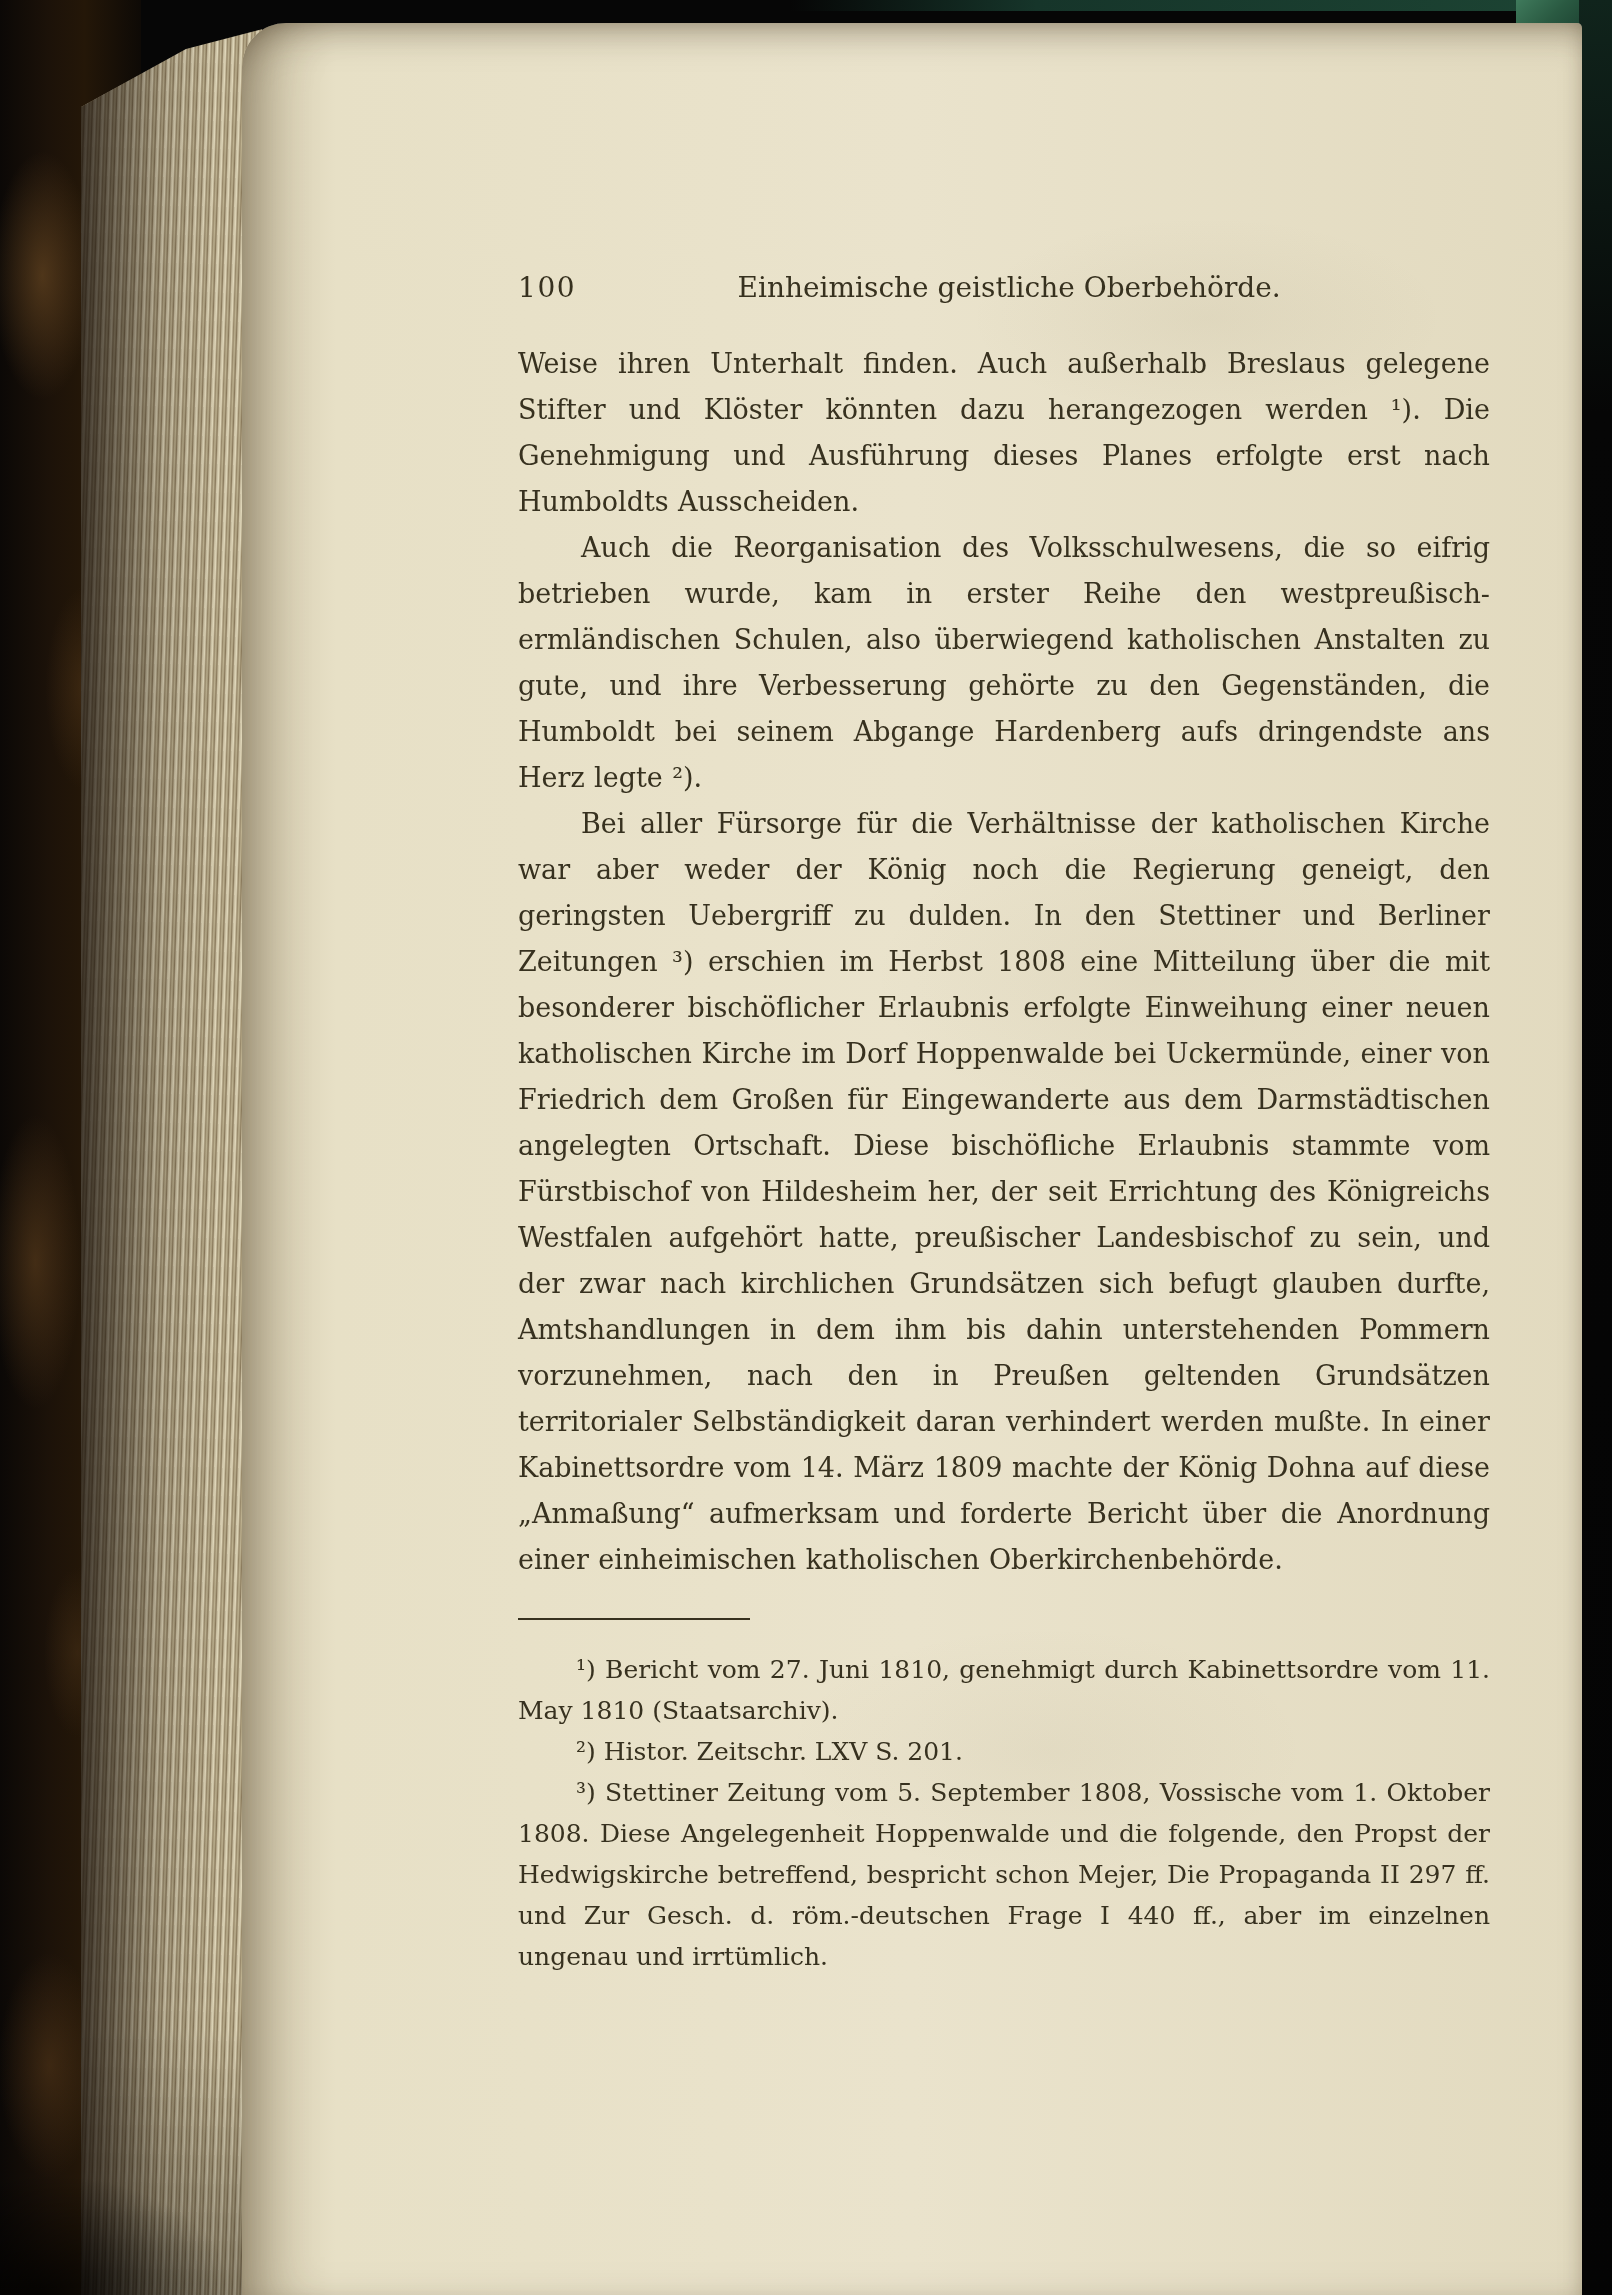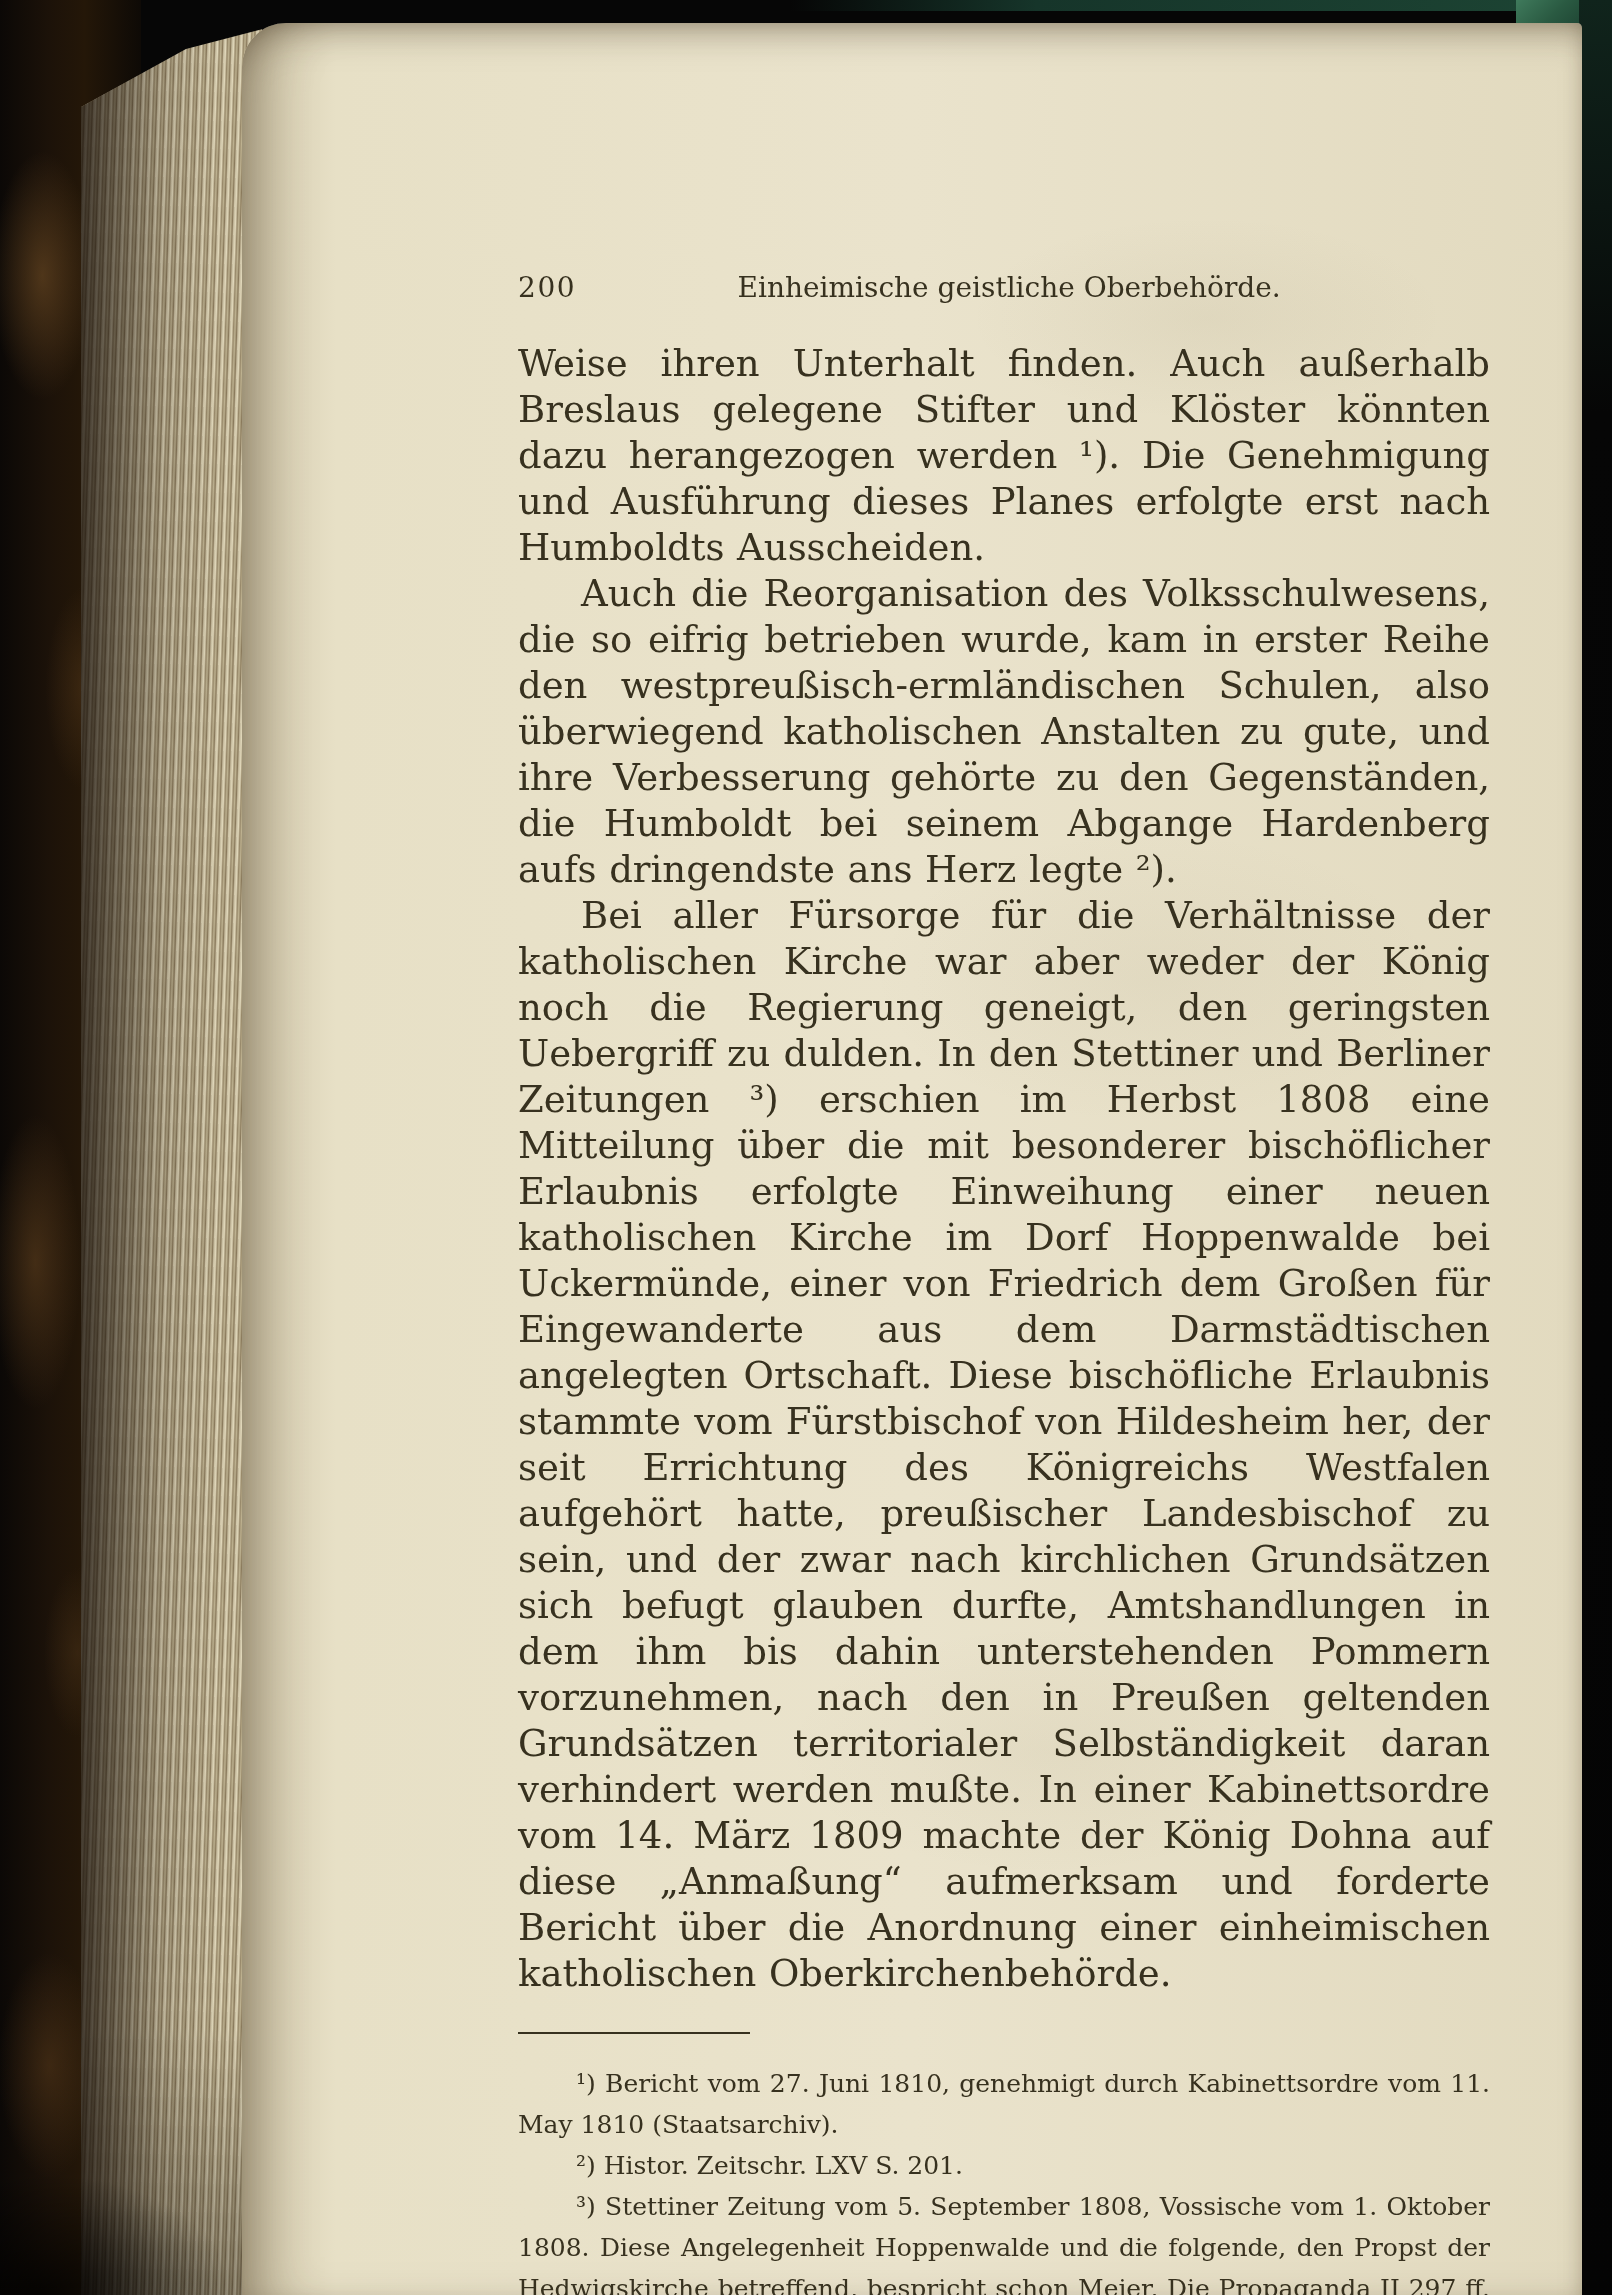--- a/index.html
+++ b/index.html
@@ -98,21 +98,21 @@
     letter-spacing: 1.6px;
   }
   .head-title {
     flex: 1 1 auto;
     text-align: center;
     padding-right: 48px;
     margin-top: 24px;
   }
   .body-text p {
     margin: 0;
-    font-size: 37px;
+    font-size: 27px;
     line-height: 46px;
     text-align: justify;
     text-indent: 63px;
     hyphens: auto;
     word-spacing: 0.8px;
   }
   .body-text p.no-indent {
     text-indent: 0;
   }
   .footnote-separator {
@@ -148,21 +148,21 @@
   <div class="page-stack"></div>
 
   <div class="cover-top-strip"></div>
   <div class="cover-corner"></div>
   <div class="right-edge"></div>
 
   <div class="page">
     <div class="text-block">
 
       <div class="running-head">
-        <span class="page-number">200</span>
+        <span class="page-number">100</span>
         <span class="head-title">Einheimische geistliche Oberbehörde.</span>
       </div>
 
       <div class="body-text">
         <p class="no-indent" lang="de">Weise ihren Unterhalt finden. Auch außerhalb Breslaus gelegene Stifter und Klöster könnten dazu herangezogen werden ¹). Die Genehmigung und Ausführung dieses Planes erfolgte erst nach Humboldts Ausscheiden.</p>
         <p lang="de">Auch die Reorganisation des Volksschulwesens, die so eifrig betrieben wurde, kam in erster Reihe den westpreußisch-ermländischen Schulen, also überwiegend katholischen Anstalten zu gute, und ihre Verbesserung gehörte zu den Gegenständen, die Humboldt bei seinem Abgange Hardenberg aufs dringendste ans Herz legte ²).</p>
         <p lang="de">Bei aller Fürsorge für die Verhältnisse der katholischen Kirche war aber weder der König noch die Regierung geneigt, den geringsten Uebergriff zu dulden. In den Stettiner und Berliner Zeitungen ³) erschien im Herbst 1808 eine Mitteilung über die mit besonderer bischöflicher Erlaubnis erfolgte Einweihung einer neuen katholischen Kirche im Dorf Hoppenwalde bei Uckermünde, einer von Friedrich dem Großen für Eingewanderte aus dem Darmstädtischen angelegten Ortschaft. Diese bischöfliche Erlaubnis stammte vom Fürstbischof von Hildesheim her, der seit Errichtung des Königreichs Westfalen aufgehört hatte, preußischer Landesbischof zu sein, und der zwar nach kirchlichen Grundsätzen sich befugt glauben durfte, Amtshandlungen in dem ihm bis dahin unterstehenden Pommern vorzunehmen, nach den in Preußen geltenden Grundsätzen territorialer Selbständigkeit daran verhindert werden mußte. In einer Kabinettsordre vom 14. März 1809 machte der König Dohna auf diese „Anmaßung“ aufmerksam und forderte Bericht über die Anordnung einer einheimischen katholischen Oberkirchenbehörde.</p>
       </div>
 
       <div class="footnote-separator"></div>

